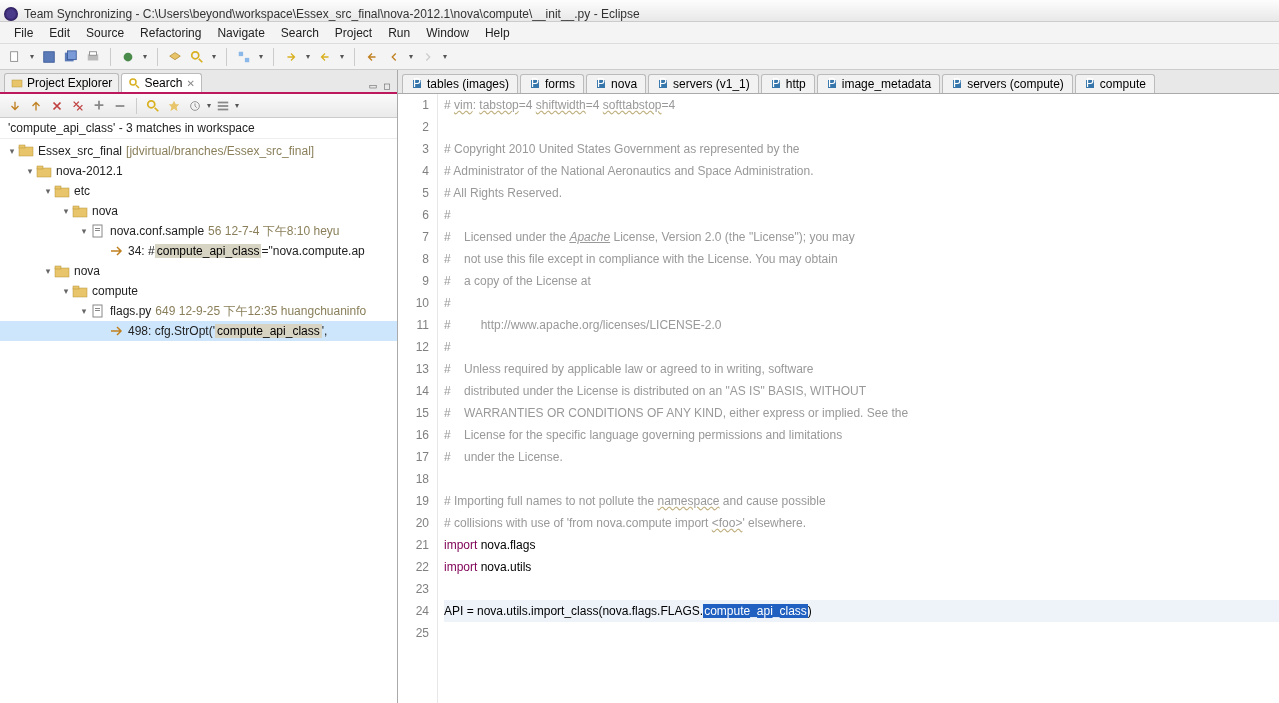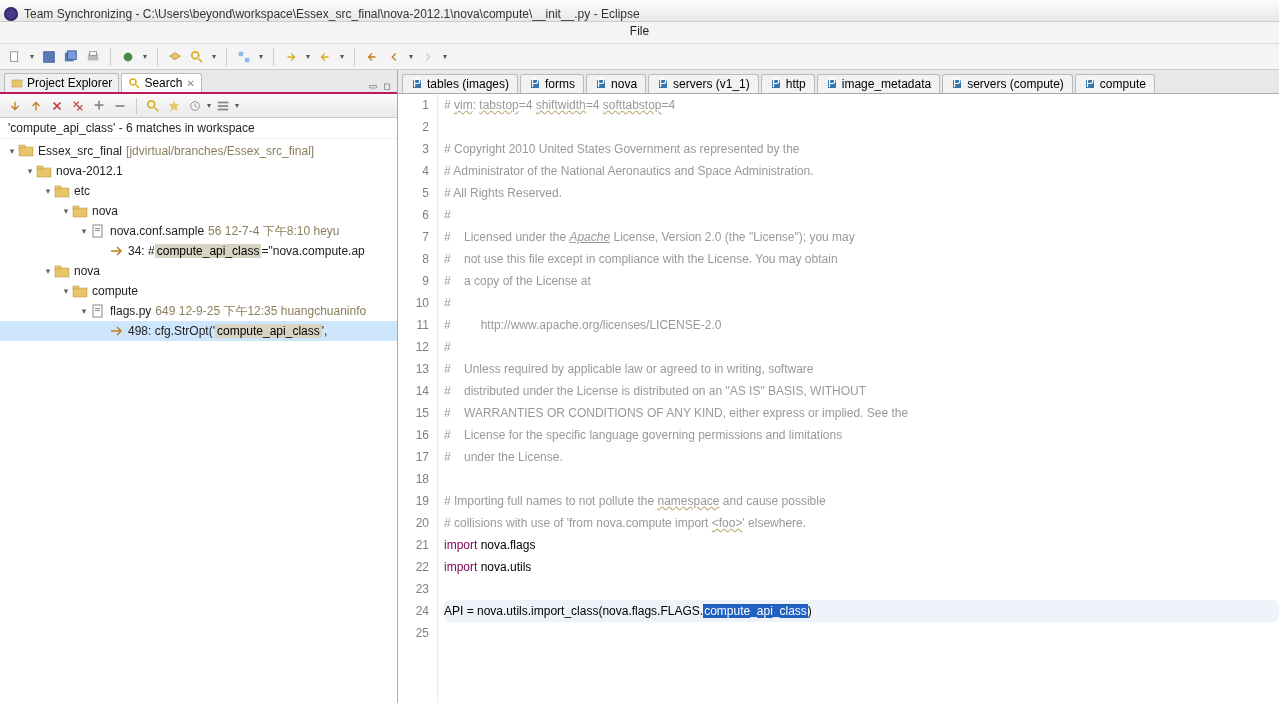--- a/index.html
+++ b/index.html
@@ -4,21 +4,21 @@
 <style>
 * { margin: 0; padding: 0; box-sizing: border-box; font-family: "Segoe UI", Tahoma, sans-serif; font-size: 12px; }
 body { background: #f0f0f0; width: 1279px; height: 703px; overflow: hidden; display: flex; flex-direction: column; }
 
 
 .titlebar { background: linear-gradient(#fdfdfd, #e8e8e8); height: 22px; display: flex; align-items: flex-end; gap: 6px; padding: 0 4px; border-bottom: 1px solid #ccc; }
 .titlebar .app-icon { width: 14px; height: 14px; background: radial-gradient(circle, #4a3a8a 40%, #2a1a5a 70%); border-radius: 50%; }
 .titlebar .title-text { color: #333; }
 
 
-.menubar { background: #f4f4f4; height: 22px; display: flex; align-items: center; padding: 0 6px; border-bottom: 1px solid #ddd; flex-direction: column; }
+.menubar { background: #f4f4f4; height: 22px; display: flex; align-items: center; padding: 0 6px; border-bottom: 1px solid #ddd; }
 .menubar .menu-item { padding: 2px 8px; color: #222; cursor: default; }
 
 
 .toolbar { background: #f4f4f4; height: 26px; display: flex; align-items: center; padding: 0 6px; gap: 4px; border-bottom: 1px solid #ccc; }
 .toolbar .sep { width: 1px; height: 18px; background: #ccc; margin: 0 4px; }
 .toolbar .tbtn { width: 18px; height: 18px; display: flex; align-items: center; justify-content: center; cursor: default; }
 .toolbar .tbtn svg { width: 14px; height: 14px; }
 .toolbar .drop { width: 8px; display: flex; align-items: center; justify-content: center; }
 .toolbar .drop::after { content: "▾"; font-size: 8px; color: #555; }
 
@@ -58,21 +58,21 @@
 .right-panel { flex: 1; display: flex; flex-direction: column; background: #fff; }
 .editor-tabs { height: 24px; background: #e8e8e8; border-bottom: 1px solid #aaa; display: flex; align-items: flex-end; padding-left: 4px; overflow: hidden; }
 .editor-tab { display: flex; align-items: center; gap: 4px; padding: 2px 8px; background: #f2f2f2; border: 1px solid #bbb; border-bottom: none; border-radius: 3px 3px 0 0; font-size: 11px; margin-right: 2px; white-space: nowrap; }
 .editor-tab .py-icon { width: 12px; height: 12px; }
 
 
 .editor { flex: 1; display: flex; font-family: Consolas, "Courier New", monospace; font-size: 15px; line-height: 22px; overflow: auto; }
 .gutter { width: 40px; background: #fff; text-align: right; padding-right: 8px; color: #808080; border-right: 1px solid #e8e8e8; }
 .code { flex: 1; padding-left: 6px; white-space: pre; color: #999; }
 .code .kw { color: #7f0055; font-weight: normal; }
-.code .current { background: #eef3fa; display: inline-block; width: 100%; border-radius: 6px; }
+.code .current { background: #eef3fa; display: inline-block; width: 100%; }
 .code .normal { color: #000; }
 .code .sel { background: #2060c0; color: #fff; padding: 0 1px; }
 .gutter .ln { height: 22px; }
 .code .line { height: 22px; }
 .underline { text-decoration: underline wavy #c0b080; }
 .link-underline { text-decoration: underline; font-style: italic; }
 
 
 .icon-folder { fill: #e8c46a; stroke: #b8943a; stroke-width: 0.5; }
 </style>
@@ -260,21 +260,21 @@
       <div style="font-size:8px;color:#555;">▾</div>
       <div class="sbtn">
           <svg viewBox="0 0 16 16">
             <rect x="2" y="3" width="12" height="2" fill="#888"></rect>
             <rect x="2" y="7" width="12" height="2" fill="#888"></rect>
             <rect x="2" y="11" width="12" height="2" fill="#888"></rect>
           </svg>
         </div>
       <div style="font-size:8px;color:#555;">▾</div>
     </div>
-    <div class="search-header">'compute_api_class' - 6 matches in workspace</div>
+    <div class="search-header">'compute_api_class' - 3 matches in workspace</div>
     <div class="tree" id="tree">
         <div class="tree-row">
           <span class="indent" style="width: 0px;"></span>
           <span class="exp">▾</span>
           <span class="t-icon">
             <svg viewBox="0 0 16 16">
               <rect x="1" y="4" width="14" height="9" class="icon-folder"></rect>
               <rect x="1" y="2" width="6" height="3" class="icon-folder"></rect>
             </svg>
           </span>

